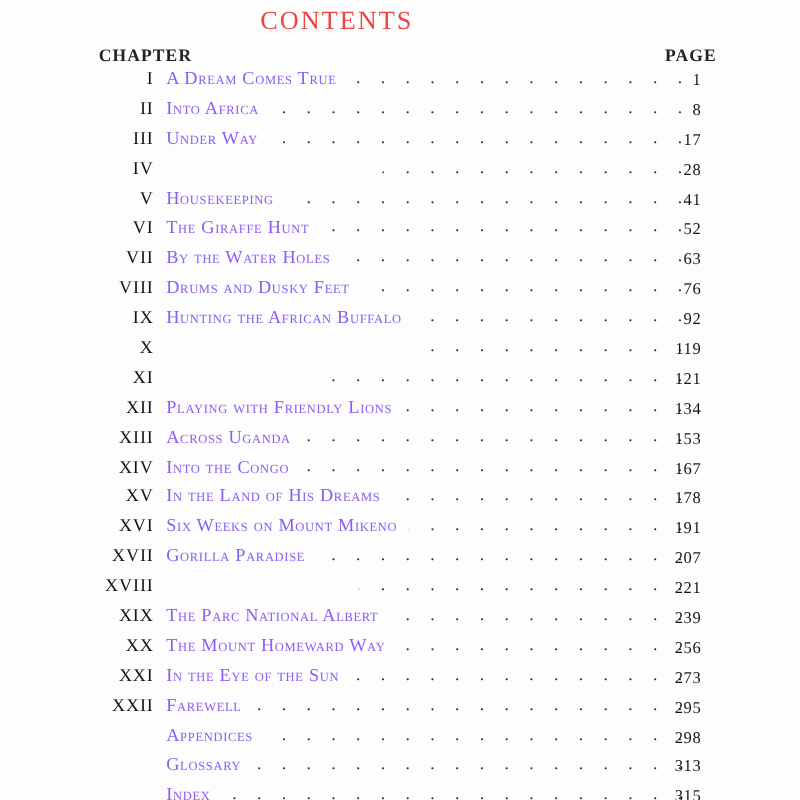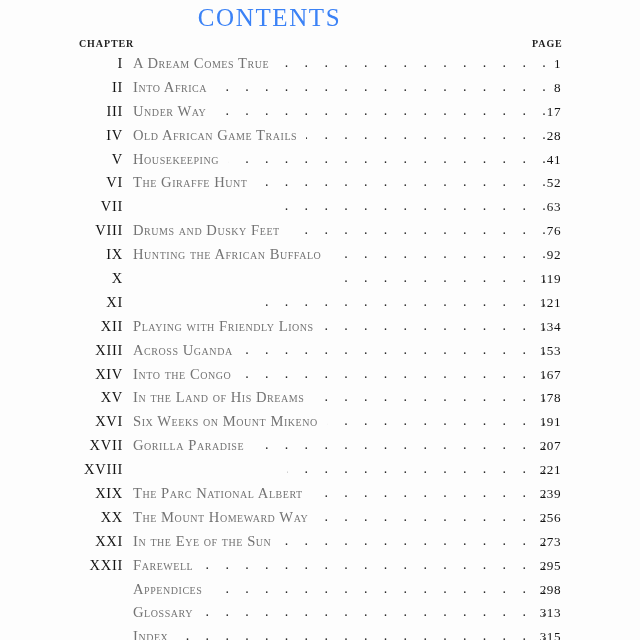--- a/index.html
+++ b/index.html
@@ -23,38 +23,38 @@
     background: #fdfdfd;
   }
 
   
   .toc-title {
     position: absolute;
     top: 4px;
     left: 0;
     width: 539px;
     text-align: center;
-    font-size: 25px;
+    font-size: 21px;
     letter-spacing: 1.6px;
     font-weight: 400;
-    color: #3b82f6;
+    color: #ef4444;
     font-family: "Liberation Serif", "DejaVu Serif", serif;
   }
 
   
   .col-heads {
     position: absolute;
     top: 38px;
     left: 0;
     width: 640px;
     height: 14px;
   }
   .col-head {
     position: absolute;
-    font-size: 10px;
+    font-size: 14px;
     font-weight: bold;
     letter-spacing: 0.9px;
     color: #222;
     text-transform: uppercase;
   }
   .col-head-chapter { left: 79px; top: 0; }
   .col-head-page { left: 532px; top: 0; }
 
   
   .toc-list {
@@ -83,21 +83,21 @@
   }
 
   .title-cell {
     position: absolute;
     left: 133px;
     top: 2px;
     font-size: 14.6px;
     line-height: 18px;
     font-variant: small-caps;
     letter-spacing: 0.55px;
-    color: #737373;
+    color: #8b5cf6;
     white-space: nowrap;
   }
 
   .leader {
     position: absolute;
     top: 2px;
     height: 18px;
     right: 78px;
     overflow: hidden;
     line-height: 18px;
@@ -147,38 +147,38 @@
         <div class="pg">8</div>
       </div>
       <div class="toc-row">
         <div class="num">III</div>
         <div class="title-cell">Under Way</div>
         <div class="leader" style="left: 215px;">.............................</div>
         <div class="pg">17</div>
       </div>
       <div class="toc-row">
         <div class="num">IV</div>
-        <div class="title-cell">Old African Game Trails</div>
         <div class="leader" style="left: 306px;">.............................</div>
         <div class="pg">28</div>
       </div>
       <div class="toc-row">
         <div class="num">V</div>
         <div class="title-cell">Housekeeping</div>
         <div class="leader" style="left: 228px;">.............................</div>
         <div class="pg">41</div>
       </div>
       <div class="toc-row">
         <div class="num">VI</div>
         <div class="title-cell">The Giraffe Hunt</div>
         <div class="leader" style="left: 256px;">.............................</div>
         <div class="pg">52</div>
       </div>
       <div class="toc-row">
         <div class="num">VII</div>
+        <div class="title-cell">By the Water Holes</div>
         <div class="leader" style="left: 273px;">.............................</div>
         <div class="pg">63</div>
       </div>
       <div class="toc-row">
         <div class="num">VIII</div>
         <div class="title-cell">Drums and Dusky Feet</div>
         <div class="leader" style="left: 289px;">.............................</div>
         <div class="pg">76</div>
       </div>
       <div class="toc-row">

